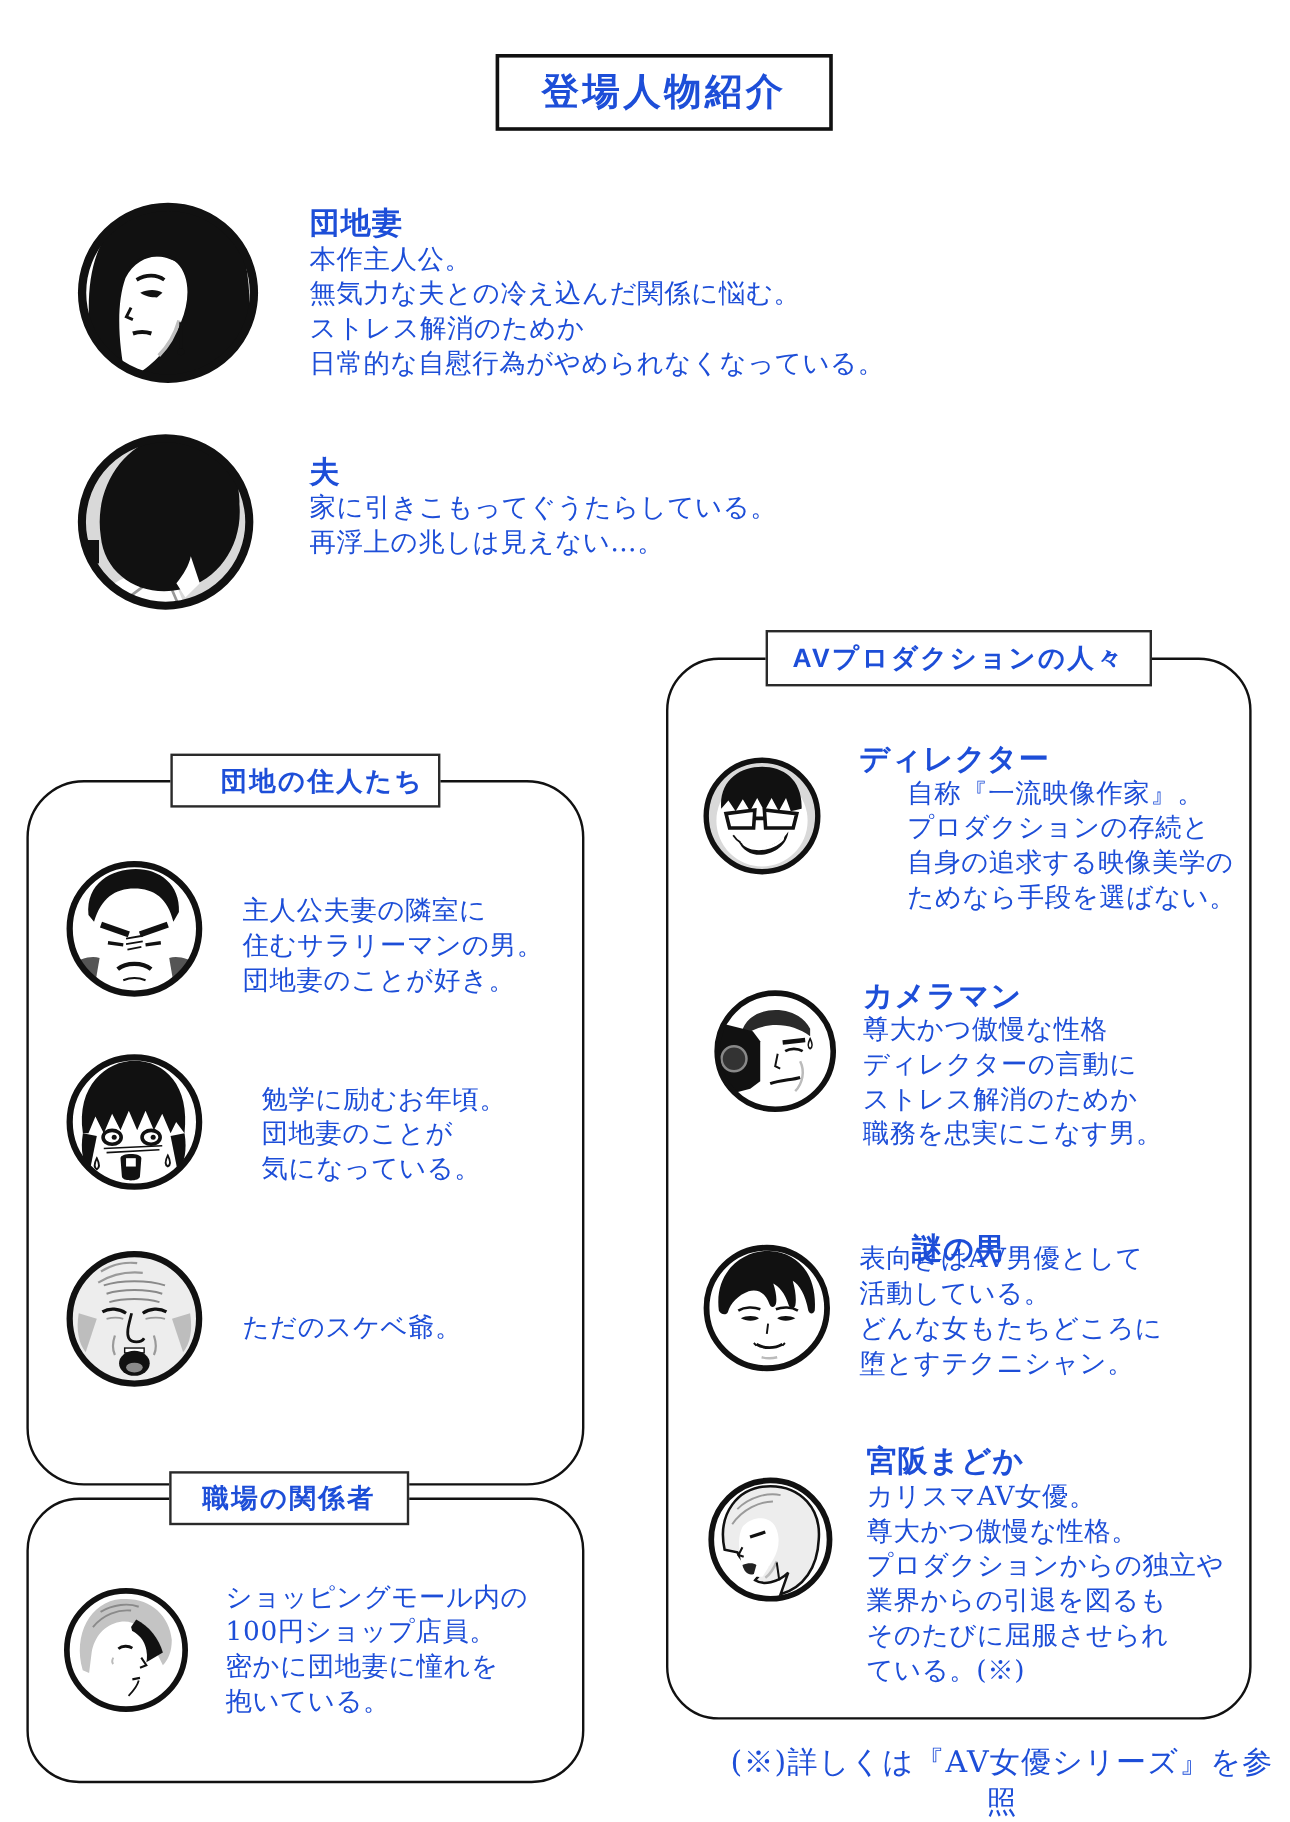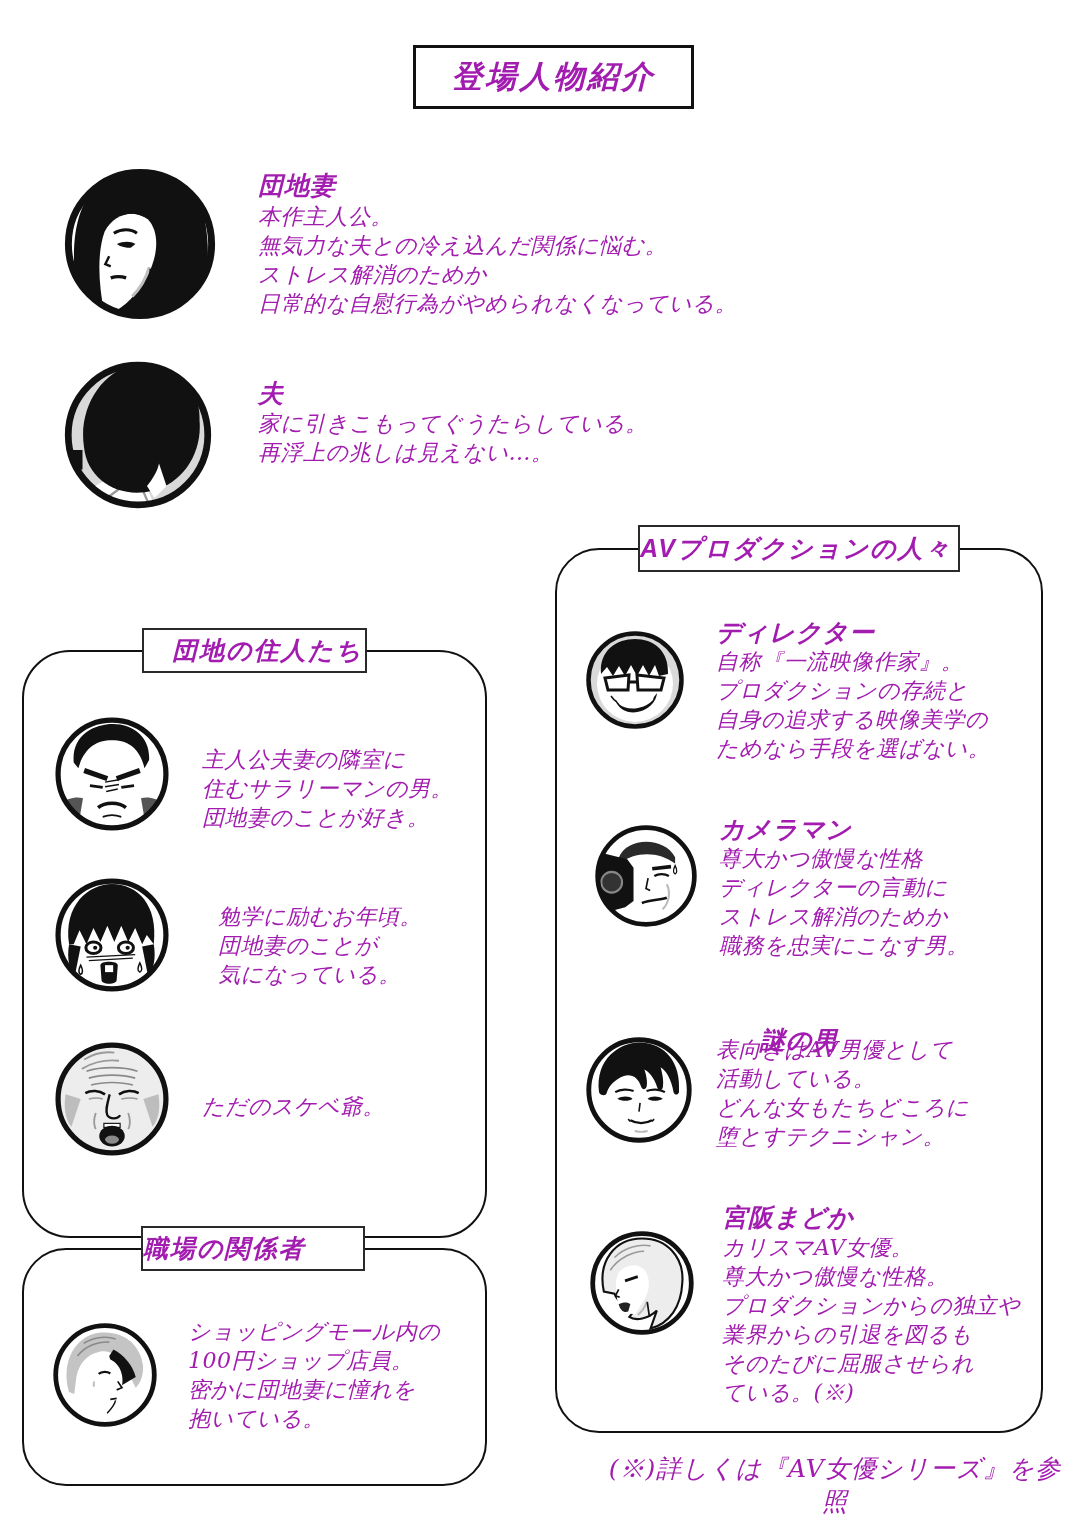--- a/index.html
+++ b/index.html
@@ -1,23 +1,23 @@
 <!DOCTYPE html>
 <html><head>
 <meta charset="utf-8">
 <style>
   html,body{margin:0;padding:0;background:#fff;}
-  .page{position:relative;width:1075px;height:1518px;background:#ffffff;color:#a21caf;
-        font-family:"Liberation Sans",sans-serif;overflow:hidden;font-style:italic;}
+  .page{position:relative;width:1075px;height:1518px;background:#ffffff;color:#1d4ed8;
+        font-family:"Liberation Sans",sans-serif;overflow:hidden;}
   .titlebox{position:absolute;left:413px;top:45px;width:281px;height:64px;border:3px solid #111;
         box-sizing:border-box;display:flex;align-items:center;justify-content:center;
         font-weight:bold;font-size:31px;letter-spacing:3px;background:#fff;}
   .gbox{position:absolute;border:2.5px solid #111;background:#fff;box-sizing:border-box;z-index:1;}
   .ghead{position:absolute;background:#fff;border:2.5px solid #2a2a2a;box-sizing:border-box;
-        display:flex;align-items:center;justify-content:flex-start;font-weight:bold;font-size:25px;
+        display:flex;align-items:center;justify-content:center;font-weight:bold;font-size:22px;
         letter-spacing:2px;z-index:3;}
   .avatar{position:absolute;z-index:2;}
   .avatar svg{display:block;width:100%;height:100%;}
   .cname{position:absolute;font-weight:bold;font-size:25px;letter-spacing:1px;z-index:2;white-space:nowrap;text-align:right;}
   .desc{position:absolute;font-family:"DejaVu Serif","Liberation Serif",serif;font-size:22px;
         line-height:29px;letter-spacing:0.5px;z-index:2;white-space:nowrap;}
   .foot{position:absolute;left:600px;top:1452px;width:470px;text-align:center;
         font-family:"DejaVu Serif","Liberation Serif",serif;font-size:25px;letter-spacing:1px;z-index:2;}
 </style>
 </head>
@@ -106,21 +106,21 @@
           <line x1="44" y1="52" x2="52" y2="52"></line>
         </g>
         <path d="M30,70 C41,81 62,78 72,63 C70,83 38,91 30,70 Z" fill="#111"></path>
         <path d="M33,71 C42,79 60,77 69,66 L68,70 C59,80 41,81 34,74 Z" fill="#fff"></path>
         <path d="M26,66 C28,69 30,71 32,72" stroke="#111" stroke-width="1.5" fill="none"></path>
       </g>
       <circle cx="50" cy="50" r="46.5" fill="none" stroke="#111" stroke-width="4.5"></circle>
     </svg>
   </div>
   <div class="cname" style="left:716px;top:616px;">ディレクター</div>
-  <div class="desc" style="left:716px;top:647px;">
+  <div class="desc" style="left:756px;top:647px;">
     <div>自称『一流映像作家』。</div>
     <div>プロダクションの存続と</div>
     <div>自身の追求する映像美学の</div>
     <div>ためなら手段を選ばない。</div>
   </div>
 
   <div class="avatar" style="left:594px;top:824px;width:104px;height:104px;">
     <svg viewBox="0 0 100 100">
       <defs>
           <clipPath id="cpc">
@@ -298,21 +298,21 @@
         <ellipse cx="50" cy="85" rx="6" ry="3.5" fill="#8a8a8a"></ellipse>
       </g>
       <circle cx="50" cy="50" r="46.5" fill="none" stroke="#111" stroke-width="4.5"></circle>
     </svg>
   </div>
   <div class="desc" style="left:202px;top:1092px;">
     <div>ただのスケベ爺。</div>
   </div>
 
   <div class="gbox" style="left:22px;top:1248px;width:465px;height:238px;border-radius:44px;"></div>
-  <div class="ghead" style="left:141px;top:1226px;width:224px;height:45px;">
+  <div class="ghead" style="left:141px;top:1226px;width:200px;height:45px;">
     <span>職場の関係者</span>
   </div>
 
   <div class="avatar" style="left:52px;top:1322px;width:106px;height:106px;">
     <svg viewBox="0 0 100 100">
       <defs>
           <clipPath id="cpg">
             <circle cx="50" cy="50" r="46.5"></circle>
           </clipPath>
         </defs>

